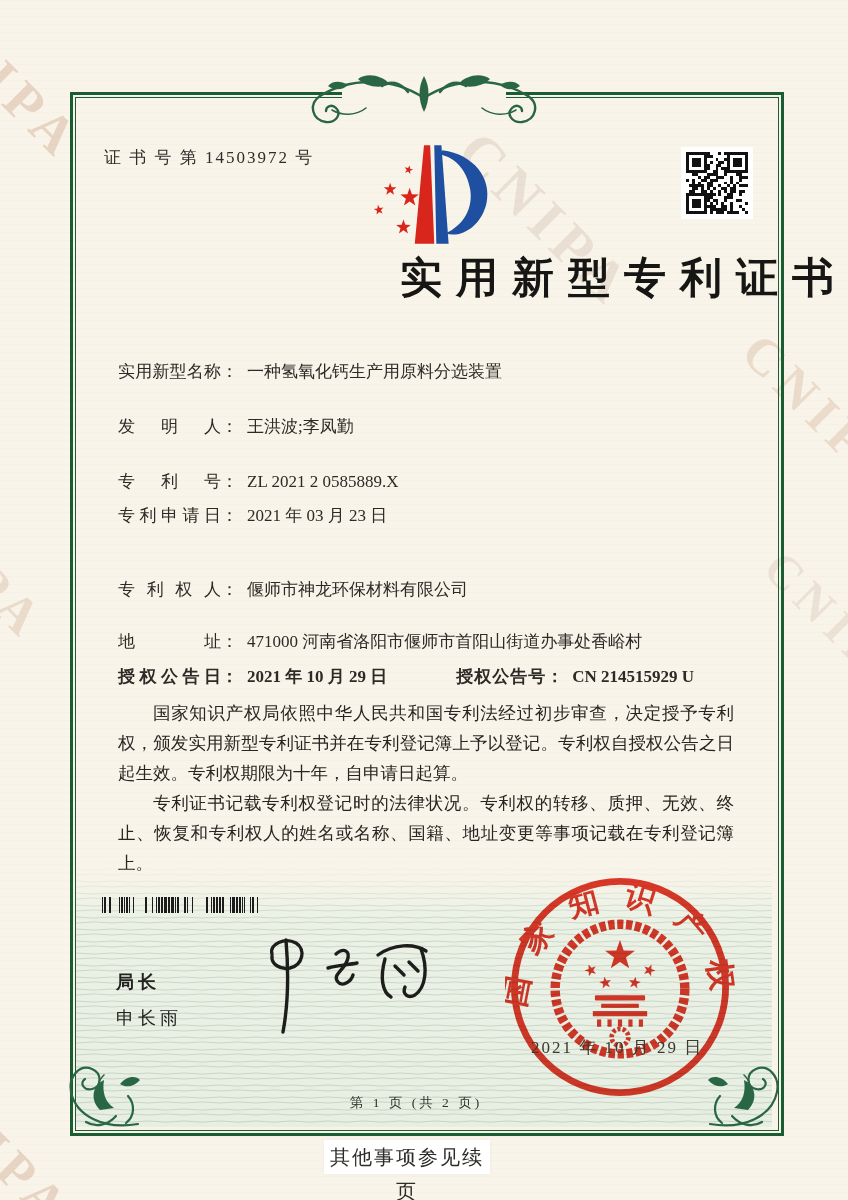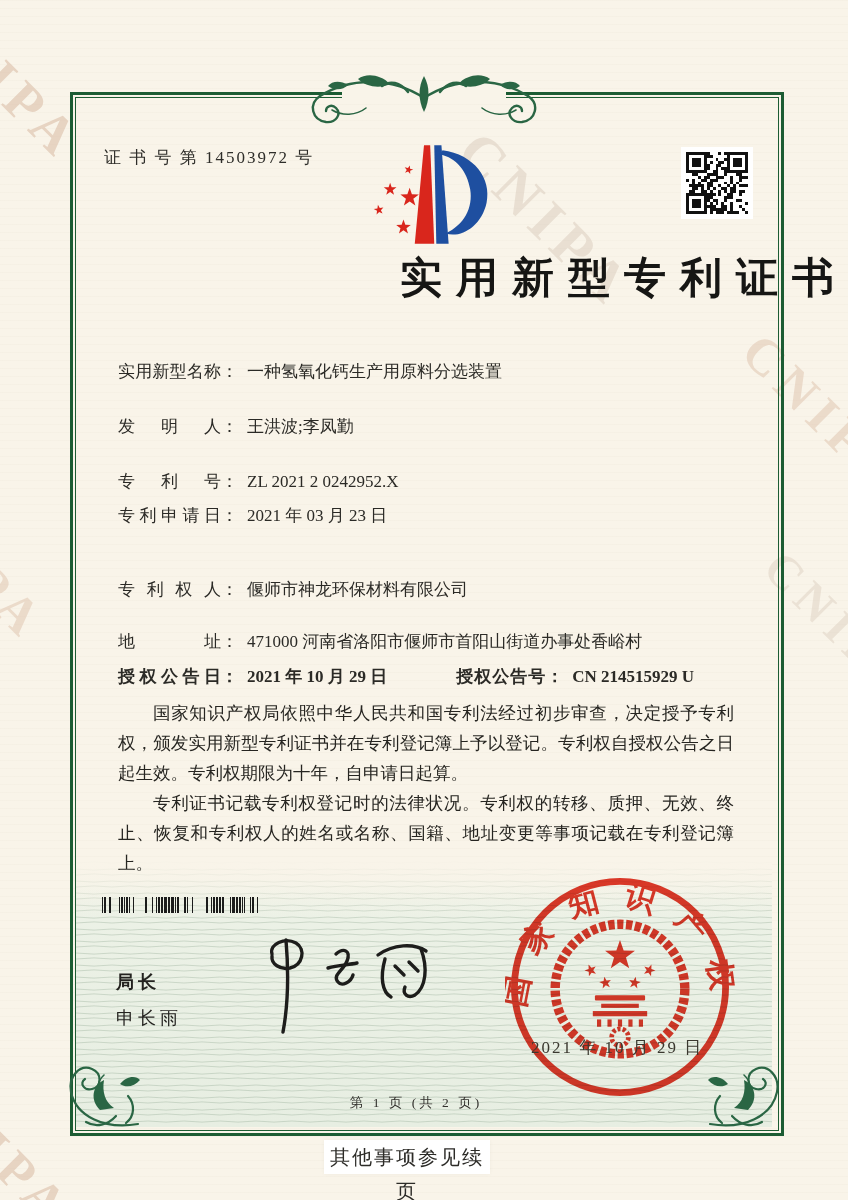--- a/index.html
+++ b/index.html
@@ -347,21 +347,21 @@
 
   <div class="title">实用新型专利证书</div>
 
   <div class="row" style="top:360px;">
     <span class="lbl">实用新型名称</span><span class="colon">：</span><span class="val">一种氢氧化钙生产用原料分选装置</span>
   </div>
   <div class="row" style="top:415px;">
     <span class="lbl">发明人</span><span class="colon">：</span><span class="val">王洪波;李凤勤</span>
   </div>
   <div class="row" style="top:470px;">
-    <span class="lbl">专利号</span><span class="colon">：</span><span class="val">ZL 2021 2 0242952.X</span>
+    <span class="lbl">专利号</span><span class="colon">：</span><span class="val">ZL 2021 2 0585889.X</span>
   </div>
   <div class="row" style="top:504px;">
     <span class="lbl">专利申请日</span><span class="colon">：</span><span class="val">2021 年 03 月 23 日</span>
   </div>
   <div class="row" style="top:578px;">
     <span class="lbl">专利权人</span><span class="colon">：</span><span class="val">偃师市神龙环保材料有限公司</span>
   </div>
   <div class="row" style="top:630px;">
     <span class="lbl">地址</span><span class="colon">：</span><span class="val">471000 河南省洛阳市偃师市首阳山街道办事处香峪村</span>
   </div>

